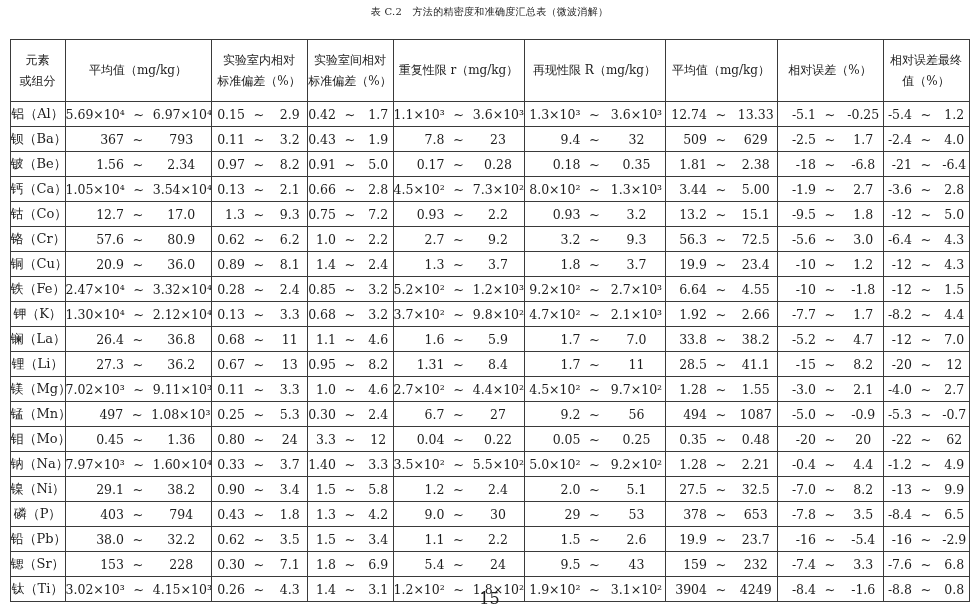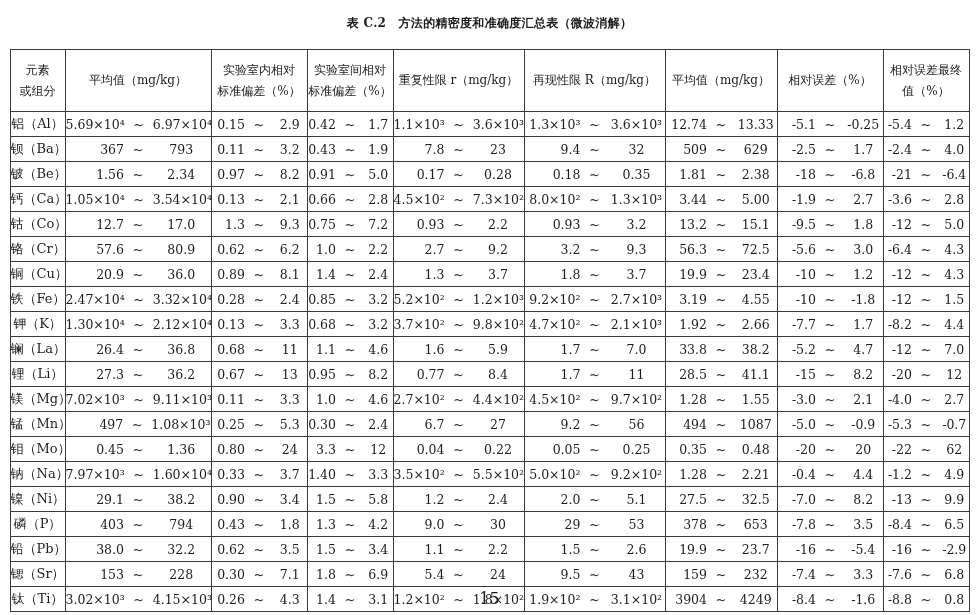--- a/index.html
+++ b/index.html
@@ -2,21 +2,21 @@
 <html><head>
 <meta charset="utf-8">
 <style>
   html,body{margin:0;padding:0;}
   body{
     width:979px;height:615px;background:#ffffff;position:relative;
     font-family:"DejaVu Serif","Liberation Serif",serif;color:#1c1c1c;
     -webkit-font-smoothing:antialiased;
   }
   .doc-title{
-    text-align:center;font-weight:bold;font-size:12px;padding-top:15px;height:17px;
+    text-align:center;font-weight:normal;font-size:10px;padding-top:5px;height:17px;
     letter-spacing:.3px;
   }
   table.c2{
     border-collapse:collapse;table-layout:fixed;width:959px;margin:17px auto 0 auto;
   }
   table.c2 th, table.c2 td{
     border:1px solid #3a3a3a;padding:0;overflow:hidden;
   }
   thead th{
     height:61px;font-weight:normal;font-size:12px;text-align:center;
@@ -532,21 +532,21 @@
         </td>
     <td>
           <span class="range">
             <span class="lo">9.2×10²</span>
             <span class="tl">~</span>
             <span class="hi">2.7×10³</span>
           </span>
         </td>
     <td>
           <span class="range">
-            <span class="lo">3.19</span>
+            <span class="lo">6.64</span>
             <span class="tl">~</span>
             <span class="hi">4.55</span>
           </span>
         </td>
     <td>
           <span class="range">
             <span class="lo">-10</span>
             <span class="tl">~</span>
             <span class="hi">-1.8</span>
           </span>
@@ -695,21 +695,21 @@
         </td>
     <td>
           <span class="range">
             <span class="lo">0.95</span>
             <span class="tl">~</span>
             <span class="hi">8.2</span>
           </span>
         </td>
     <td>
           <span class="range">
-            <span class="lo">0.77</span>
+            <span class="lo">1.31</span>
             <span class="tl">~</span>
             <span class="hi">8.4</span>
           </span>
         </td>
     <td>
           <span class="range">
             <span class="lo">1.7</span>
             <span class="tl">~</span>
             <span class="hi">11</span>
           </span>

